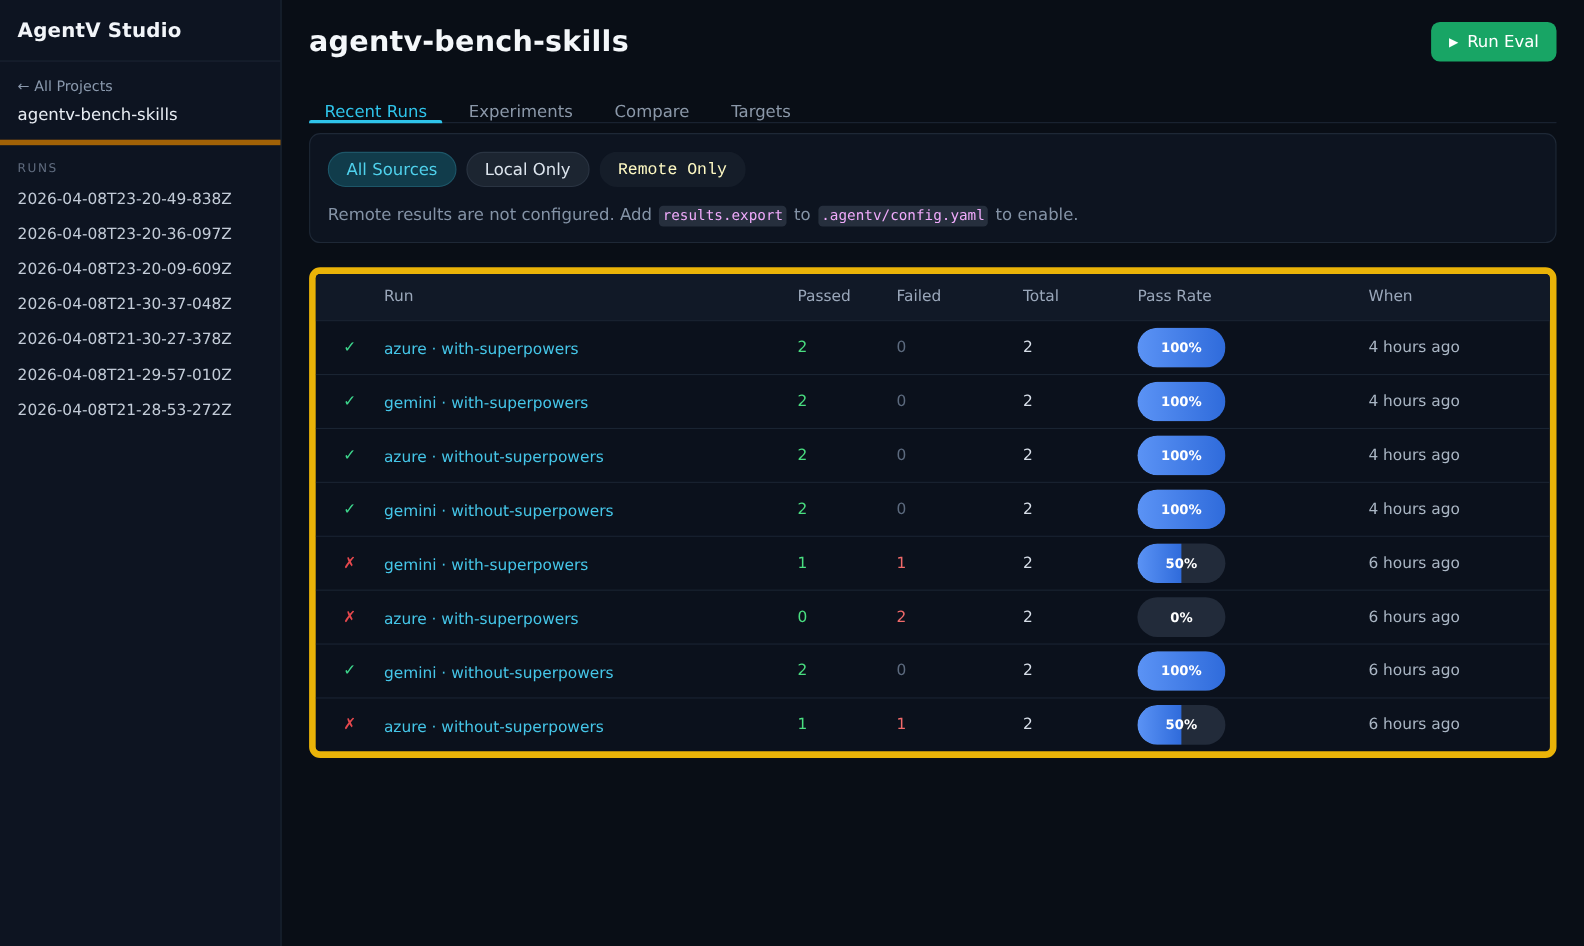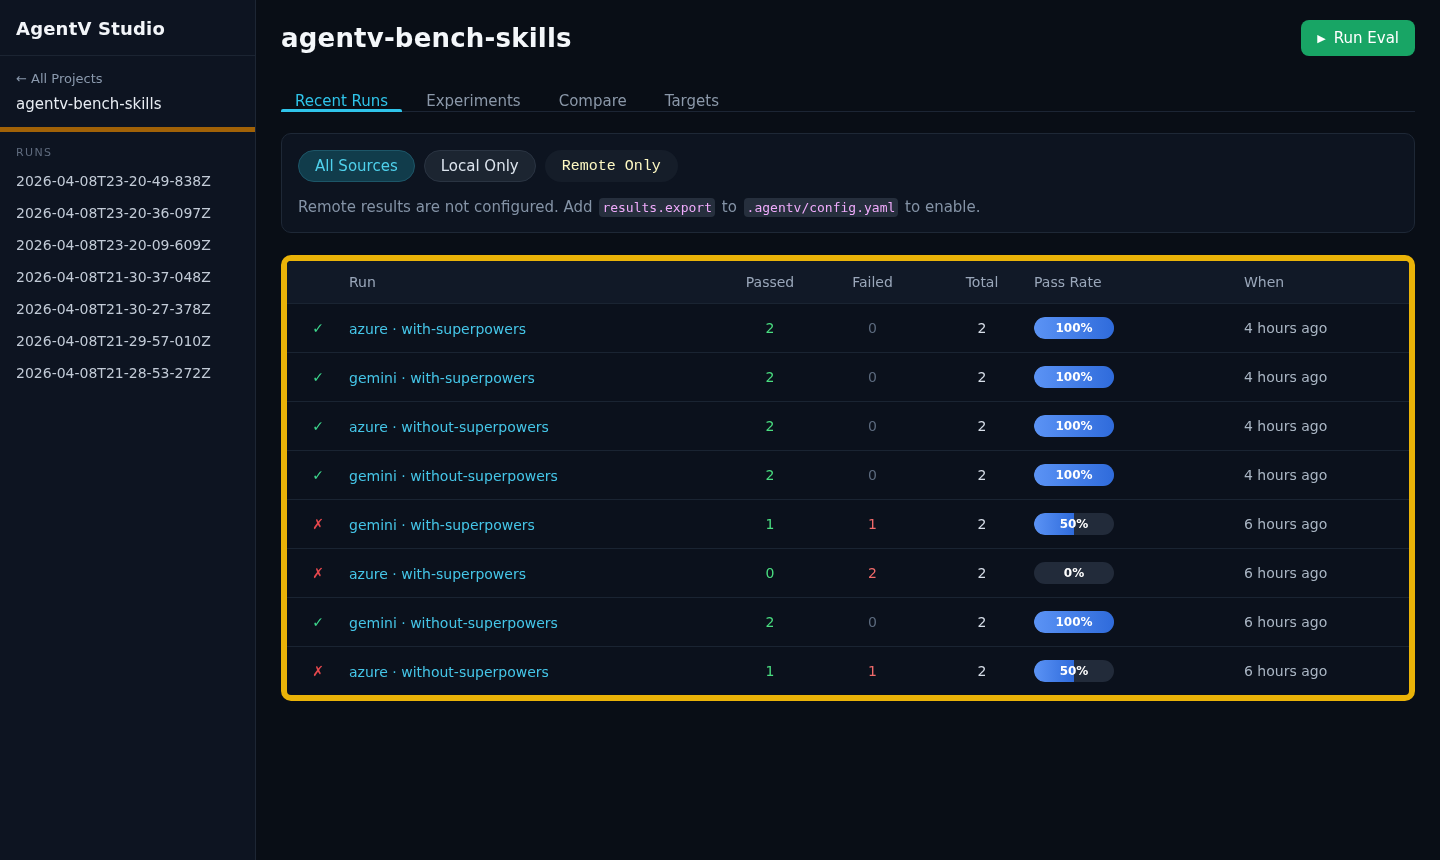--- a/index.html
+++ b/index.html
@@ -50,21 +50,21 @@
     cursor: pointer; position: relative; margin-right: 10px;
   }
   .tab.active { color: #2fc4ea; }
   .tab.active::after {
     content: ""; position: absolute; left: 0; right: 0; bottom: -1px;
     height: 3px; background: #2fc4ea; border-radius: 2px 2px 0 0;
   }
 
   
   .filter-card {
-    margin-top: 21px; border: 1px solid #1e2836; border-radius: 10px;
+    margin-top: 9px; border: 1px solid #1e2836; border-radius: 10px;
     background: #0d1420; padding: 16px;
   }
   .chips { display: flex; gap: 9px; }
   .chip {
     border-radius: 999px; padding: 6px 16px; font-size: 15px;
     font-family: inherit; cursor: pointer; border: 1px solid transparent;
   }
   .chip.active { background: #113c4b; color: #4fd1ec; border-color: #1d5668; }
   .chip.default { background: #1c2531; color: #dde5ee; border-color: #2a3442; }
   .chip.disabled { background: #151d29; color: #fef9c3; cursor: default; font-family: Liberation Mono, monospace; }
@@ -87,30 +87,30 @@
   }
   .thead { background: #111927; height: 42px; }
   .thead .cell { font-size: 14px; color: #9aa7ba; }
   .run-row { height: 49px; border-top: 1px solid #1a2432; cursor: pointer; }
   .cell { white-space: nowrap; }
   .cell-status { text-align: center; font-size: 14px; }
   .run-row.pass .cell-status { color: #3dd68c; }
   .run-row.fail .cell-status { color: #e5484d; }
   .cell-run { text-align: left; }
   .run-link { color: #45c6e8; font-size: 14px; text-decoration: none; cursor: pointer; }
-  .num { text-align: center; font-size: 14px; }
+  .num { text-align: left; font-size: 14px; }
   .cell-passed { color: #4ade80; }
   .cell-failed { color: #f16a6a; }
   .cell-failed.zero { color: #5c6a7e; }
   .cell-total { color: #d7dee8; }
   .cell-rate { }
   .cell-when { color: #aab6c4; font-size: 14px; }
 
   .pill {
-    position: relative; width: 80px; height: 22px;
+    position: relative; width: 80px; height: 36px;
     background: #222b3a; border-radius: 999px; overflow: hidden;
   }
   .pill-fill {
     position: absolute; left: 0; top: 0; bottom: 0;
     background: linear-gradient(90deg, #5b93f5, #2f6bdb);
     border-radius: 999px 0 0 999px;
   }
   .pill-label {
     position: absolute; inset: 0; display: flex; align-items: center; justify-content: center;
     font-size: 12px; font-weight: bold; color: #ffffff;

